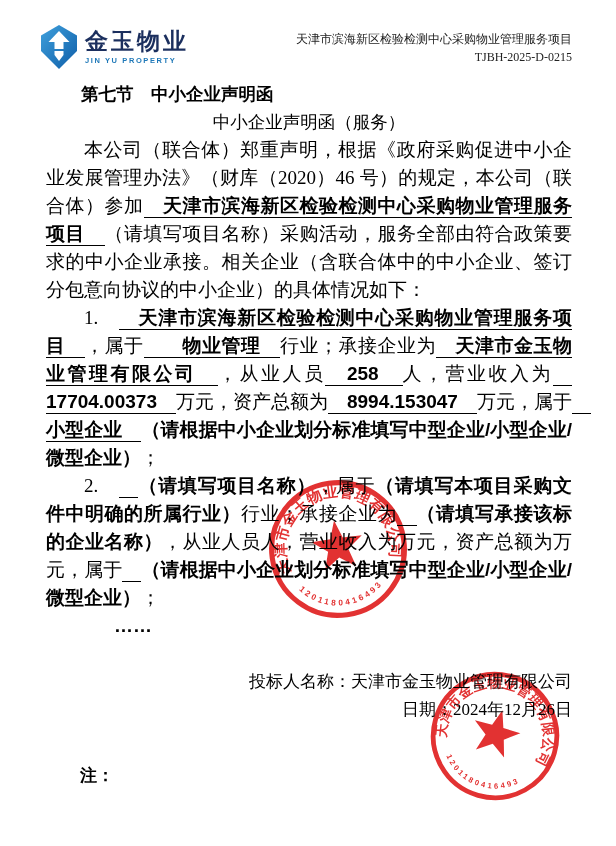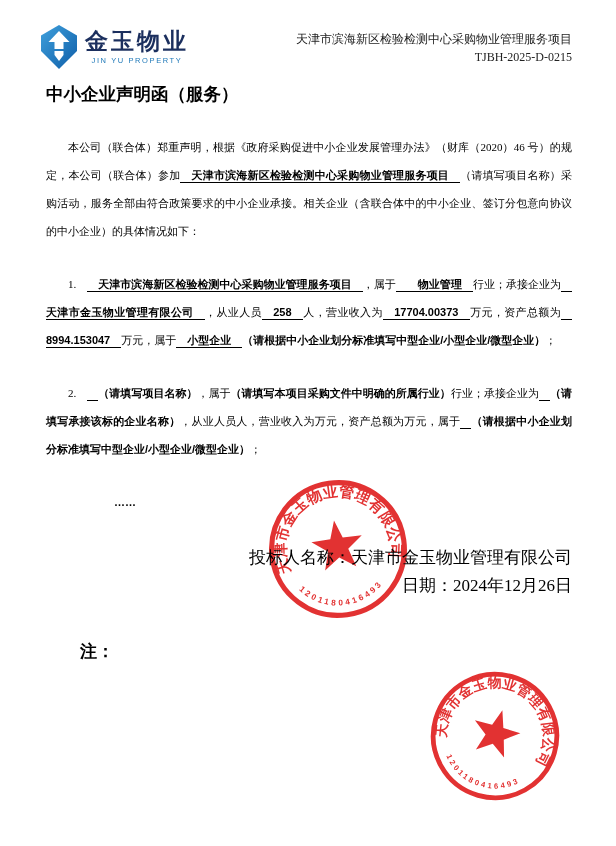--- a/index.html
+++ b/index.html
@@ -6,34 +6,34 @@
   * { box-sizing:border-box; }
   html,body { margin:0; padding:0; }
   body {
     width:616px; height:846px; position:relative; overflow:hidden;
     background:#ffffff; color:#000;
     font-family:"Liberation Serif","DejaVu Serif",serif;
   }
   
   .logo { position:absolute; left:38px; top:24px; display:flex; align-items:center; gap:5px; }
   .logo-icon { width:42px; height:46px; }
-  .logo-text { display:flex; flex-direction:column; line-height:1;text-align:center; }
+  .logo-text { display:flex; flex-direction:column; line-height:1; }
   .logo-cn { font-family:"Liberation Sans","DejaVu Sans",sans-serif; font-weight:bold;
              font-size:23px; color:var(--logo-navy); letter-spacing:3px; }
-  .logo-en { font-family:"Liberation Sans","DejaVu Sans",sans-serif; font-weight:normal;
+  .logo-en { font-family:"Liberation Sans","DejaVu Sans",sans-serif; font-weight:bold;
              font-size:7.5px; color:var(--logo-blue); letter-spacing:1.6px; margin-top:4px; }
   .header-right { position:absolute; right:44px; top:30px; text-align:right;
                   font-size:12px; line-height:18px; color:#222; }
   
   .content { position:absolute; left:46px; right:44px; top:80px; }
   .section-title { font-family:"Liberation Sans","DejaVu Sans",sans-serif; font-weight:bold;
                    font-size:17.5px; line-height:28px; text-indent:2em; }
-  .doc-title { font-family:"Liberation Sans","DejaVu Sans",sans-serif; font-weight:bold;
-               font-size:17.5px; line-height:28px; text-align:left; }
-  .para { font-size:11px; line-height:28px; text-align:justify; text-indent:2em;margin-top:25px; }
+  .doc-title { font-family:"Liberation Sans","DejaVu Sans",sans-serif; font-weight:normal;
+               font-size:17.5px; line-height:28px; text-align:center; }
+  .para { font-size:19px; line-height:28px; text-align:justify; text-indent:2em; }
   .para.ellipsis { text-indent:0; margin-left:68px; text-align:left; }
   .b { font-family:"Liberation Sans","DejaVu Sans",sans-serif; font-weight:bold; }
   .u { border-bottom:1.5px solid #000; padding-bottom:1px; }
   .sig-block { margin-top:28px; text-align:right; font-size:17px; line-height:28px; }
   .notes { margin-top:38px; }
   .note-heading { font-family:"Liberation Sans","DejaVu Sans",sans-serif; font-weight:bold;
                   font-size:17px; line-height:28px; text-indent:2em; }
   
   .stamp { position:absolute; mix-blend-mode:multiply; opacity:.92; pointer-events:none; }
   .stamp text { font-family:"Liberation Sans","DejaVu Sans",sans-serif; font-weight:bold; }
@@ -60,20 +60,21 @@
       <span class="logo-en">JIN YU PROPERTY</span>
     </div>
   </div>
 
   <div class="header-right">
     <div>天津市滨海新区检验检测中心采购物业管理服务项目</div>
     <div>TJBH-2025-D-0215</div>
   </div>
 
   <div class="content">
+    <div class="section-title">第七节　中小企业声明函</div>
     <div class="doc-title">中小企业声明函（服务）</div>
 
     <div id="doc-paragraphs">
         <div class="para"><span>本公司（联合体）郑重声明，根据《政府采购促进中小企业发展管理办法》（财库（2020）46 号）的规定，本公司（联合体）参加</span><span class="b u">　天津市滨海新区检验检测中心采购物业管理服务项目　</span><span>（请填写项目名称）采购活动，服务全部由符合政策要求的中小企业承接。相关企业（含联合体中的中小企业、签订分包意向协议的中小企业）的具体情况如下：</span></div>
         <div class="para"><span>1.　</span><span class="b u">　天津市滨海新区检验检测中心采购物业管理服务项目　</span><span>，属于</span><span class="u">　　</span><span class="b u">物业管理　</span><span>行业；承接企业为</span><span class="b u">　天津市金玉物业管理有限公司　</span><span>，从业人员</span><span class="b u">　258　</span><span>人，营业收入为</span><span class="b u">　17704.00373　</span><span>万元，资产总额为</span><span class="b u">　8994.153047　</span><span>万元，属于</span><span class="b u">　小型企业　</span><span class="b">（请根据中小企业划分标准填写中型企业/小型企业/微型企业）</span><span>；</span></div>
         <div class="para"><span>2.　</span><span class="u">　</span><span class="b">（请填写项目名称）</span><span>，属于</span><span class="b">（请填写本项目采购文件中明确的所属行业）</span><span>行业；承接企业为</span><span class="u">　</span><span class="b">（请填写承接该标的企业名称）</span><span>，从业人员人，营业收入为万元，资产总额为万元，属于</span><span class="u">　</span><span class="b">（请根据中小企业划分标准填写中型企业/小型企业/微型企业）</span><span>；</span></div>
         <div class="para ellipsis"><span class="b">……</span></div>
       </div>
 
     <div class="sig-block">

